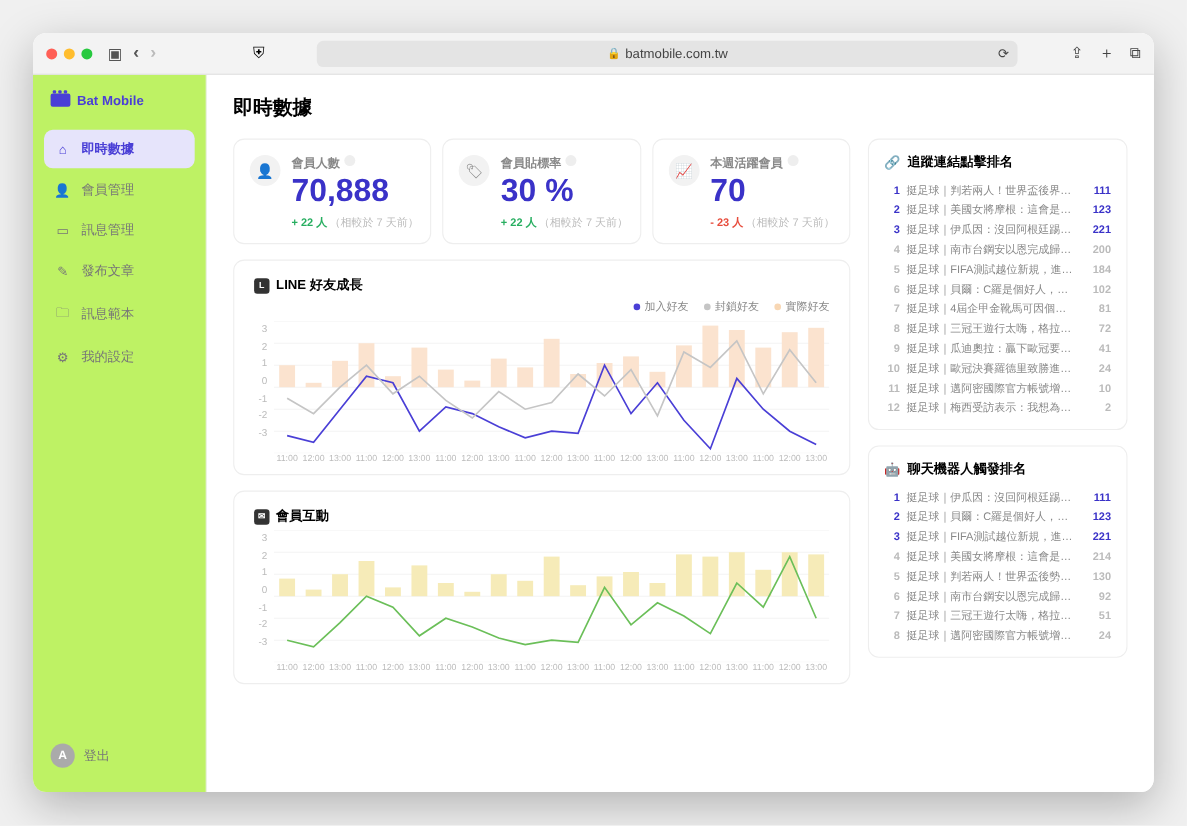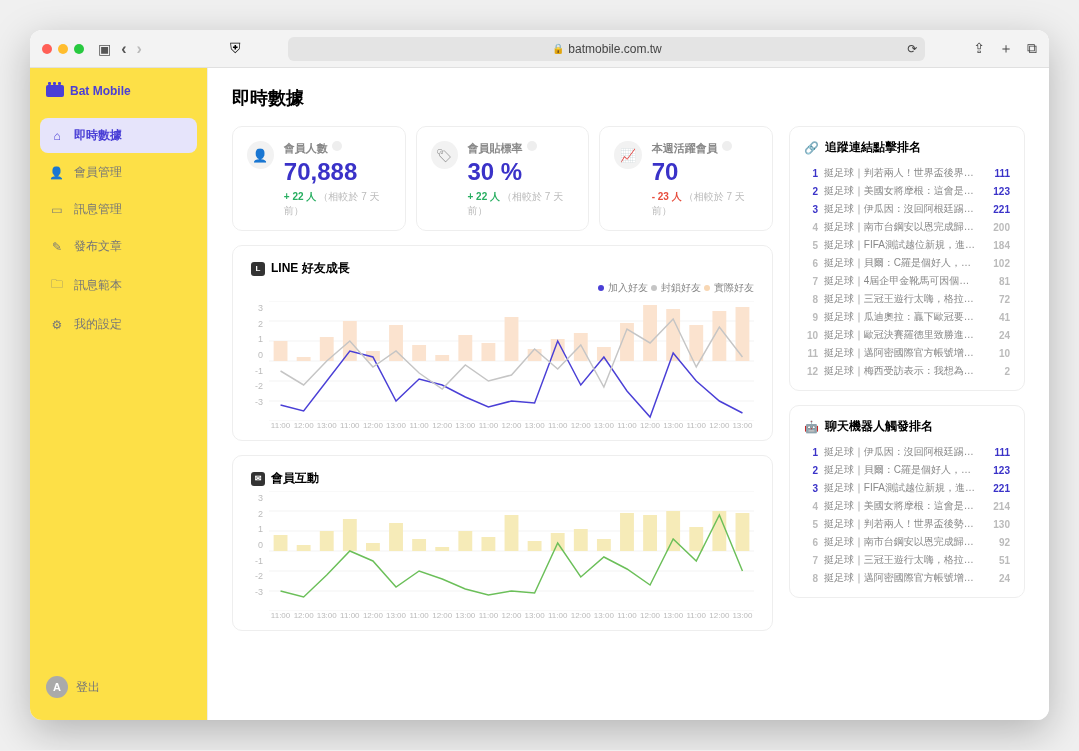--- a/index.html
+++ b/index.html
@@ -55,22 +55,22 @@
 .url-lock { font-size: 10px; }
 .url-refresh { position: absolute; right: 8px; font-size: 12px; }
 .browser-right { display: flex; gap: 14px; color: #444; font-size: 14px; }
 
 .app {
   flex: 1;
   display: flex;
   overflow: hidden;
 }
 .sidebar {
-  width: 178px;
-  background: #fde047;
+  width: 158px;
+  background: #bef264;
   border-right: 1px solid #eee;
   display: flex;
   flex-direction: column;
   padding: 16px 10px;
 }
 .logo {
   display: flex;
   align-items: center;
   gap: 6px;
   padding: 0 6px 20px;
@@ -126,35 +126,35 @@
   border: 1px solid #eee;
   border-radius: 10px;
   padding: 14px 10px 12px 14px;
   display: flex;
   gap: 10px;
   align-items: flex-start;
 }
 .stat-icon-wrap { width: 28px; height: 28px; border-radius: 50%; background: #f2f2f2; display: flex; align-items: center; justify-content: center; color: #888; font-size: 13px; }
 .stat-body .label { font-size: 11px; color: #888; font-weight: 600; display: flex; align-items: flex-start; gap: 4px; }
 .help-dot { width: 10px; height: 10px; border-radius: 50%; background: #eee; display: inline-block; }
-.stat-value { font-size: 24px; font-weight: 700; color: #3a32c8; margin-top: 2px; }
+.stat-value { font-size: 29px; font-weight: 700; color: #3a32c8; margin-top: 2px; }
 .stat-delta { font-size: 10px; margin-top: 4px; }
 .stat-delta .num { font-weight: 700; }
 .stat-delta .sub { color: #bbb; margin-left: 2px; }
 .pos { color: #27ae60; }
 .neg { color: #e74c3c; }
 
 .chart-card {
   border: 1px solid #eee;
   border-radius: 10px;
   padding: 14px 18px 10px;
 }
 .chart-header { display: flex; align-items: center; gap: 6px; font-size: 12px; font-weight: 700; margin-bottom: 4px; }
 .chart-header-icon { width: 14px; height: 14px; background: #333; border-radius: 3px; display:inline-flex; align-items:center; justify-content:center; color:#fff; font-size:8px; }
-.chart-legend { display: flex; justify-content: flex-end; gap: 3px; font-size: 10px; color: #888; margin-bottom: 6px; }
+.chart-legend { display: flex; justify-content: flex-end; gap: 14px; font-size: 10px; color: #888; margin-bottom: 6px; }
 .legend-item { display: flex; align-items: center; gap: 4px; }
 .legend-dot { width: 6px; height: 6px; border-radius: 50%; }
 .chart-area { display: flex; height: 120px; }
 .y-axis { display: flex; flex-direction: column; justify-content: space-between; font-size: 9px; color: #bbb; padding: 2px 6px 14px 0; text-align: right; width: 18px; }
 .plot { flex: 1; position: relative; }
 .plot svg { width: 100%; height: 100%; }
 .x-axis { display: flex; font-size: 8px; color: #bbb; padding-left: 18px; }
 .x-tick { flex: 1; text-align: center; }
 
 .rank-card {

